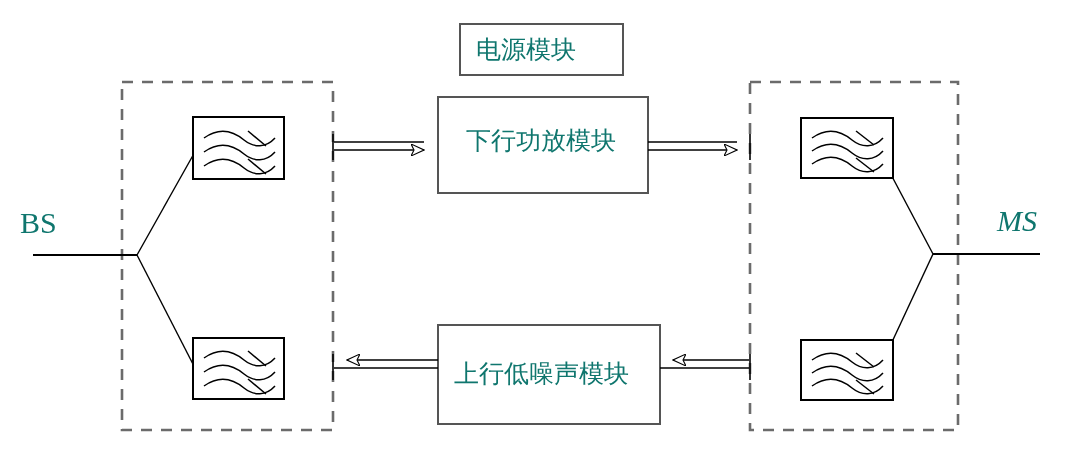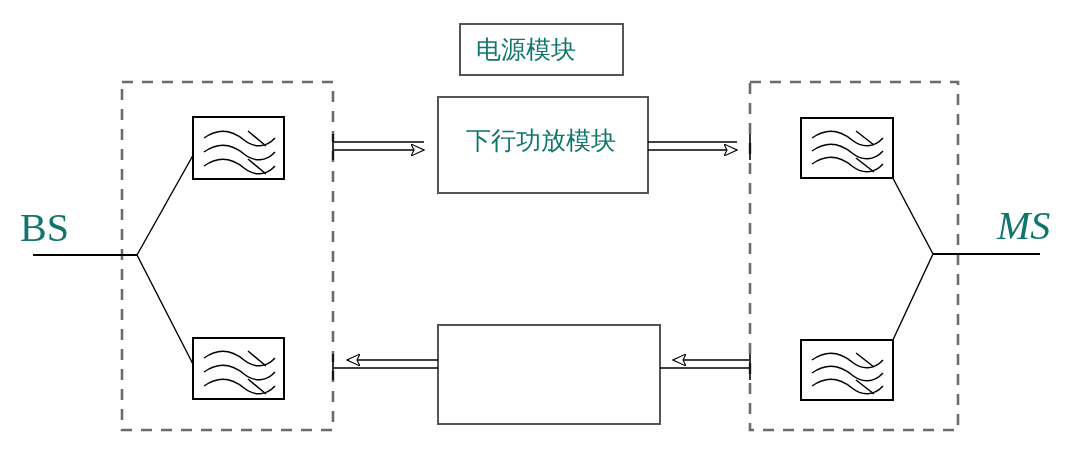--- a/index.html
+++ b/index.html
@@ -38,21 +38,21 @@
     color: #0f766e;
     line-height: 1;
   }
   .cjk {
     font-family: "DejaVu Sans", "Liberation Sans", sans-serif;
     font-size: 25px;
     letter-spacing: 0px;
   }
   .endpoint-label {
     font-family: "Liberation Serif", "DejaVu Serif", serif;
-    font-size: 40px;
+    font-size: 30px;
   }
 </style>
 </head>
 <body>
 
 <div id="diagram-root">
 
   <svg id="diagram-svg" viewBox="0 0 1074 464" xmlns="http://www.w3.org/2000/svg">
 
     <defs>
@@ -152,15 +152,16 @@
   <div class="label-layer">
 
     <div class="txt endpoint-label" style="left:20px; top:208px;">BS</div>
 
     <div class="txt endpoint-label" style="left:997px; top:206px;font-style:italic;">MS</div>
 
     <div class="txt cjk" style="left:476px; top:37px;">电源模块</div>
 
     <div class="txt cjk" style="left:466px; top:116px;margin-top:12px;">下行功放模块</div>
 
+    <div class="txt cjk" style="left:454px; top:361px;">上行低噪声模块</div>
 
   </div>
 </div>
 
 </body></html>

